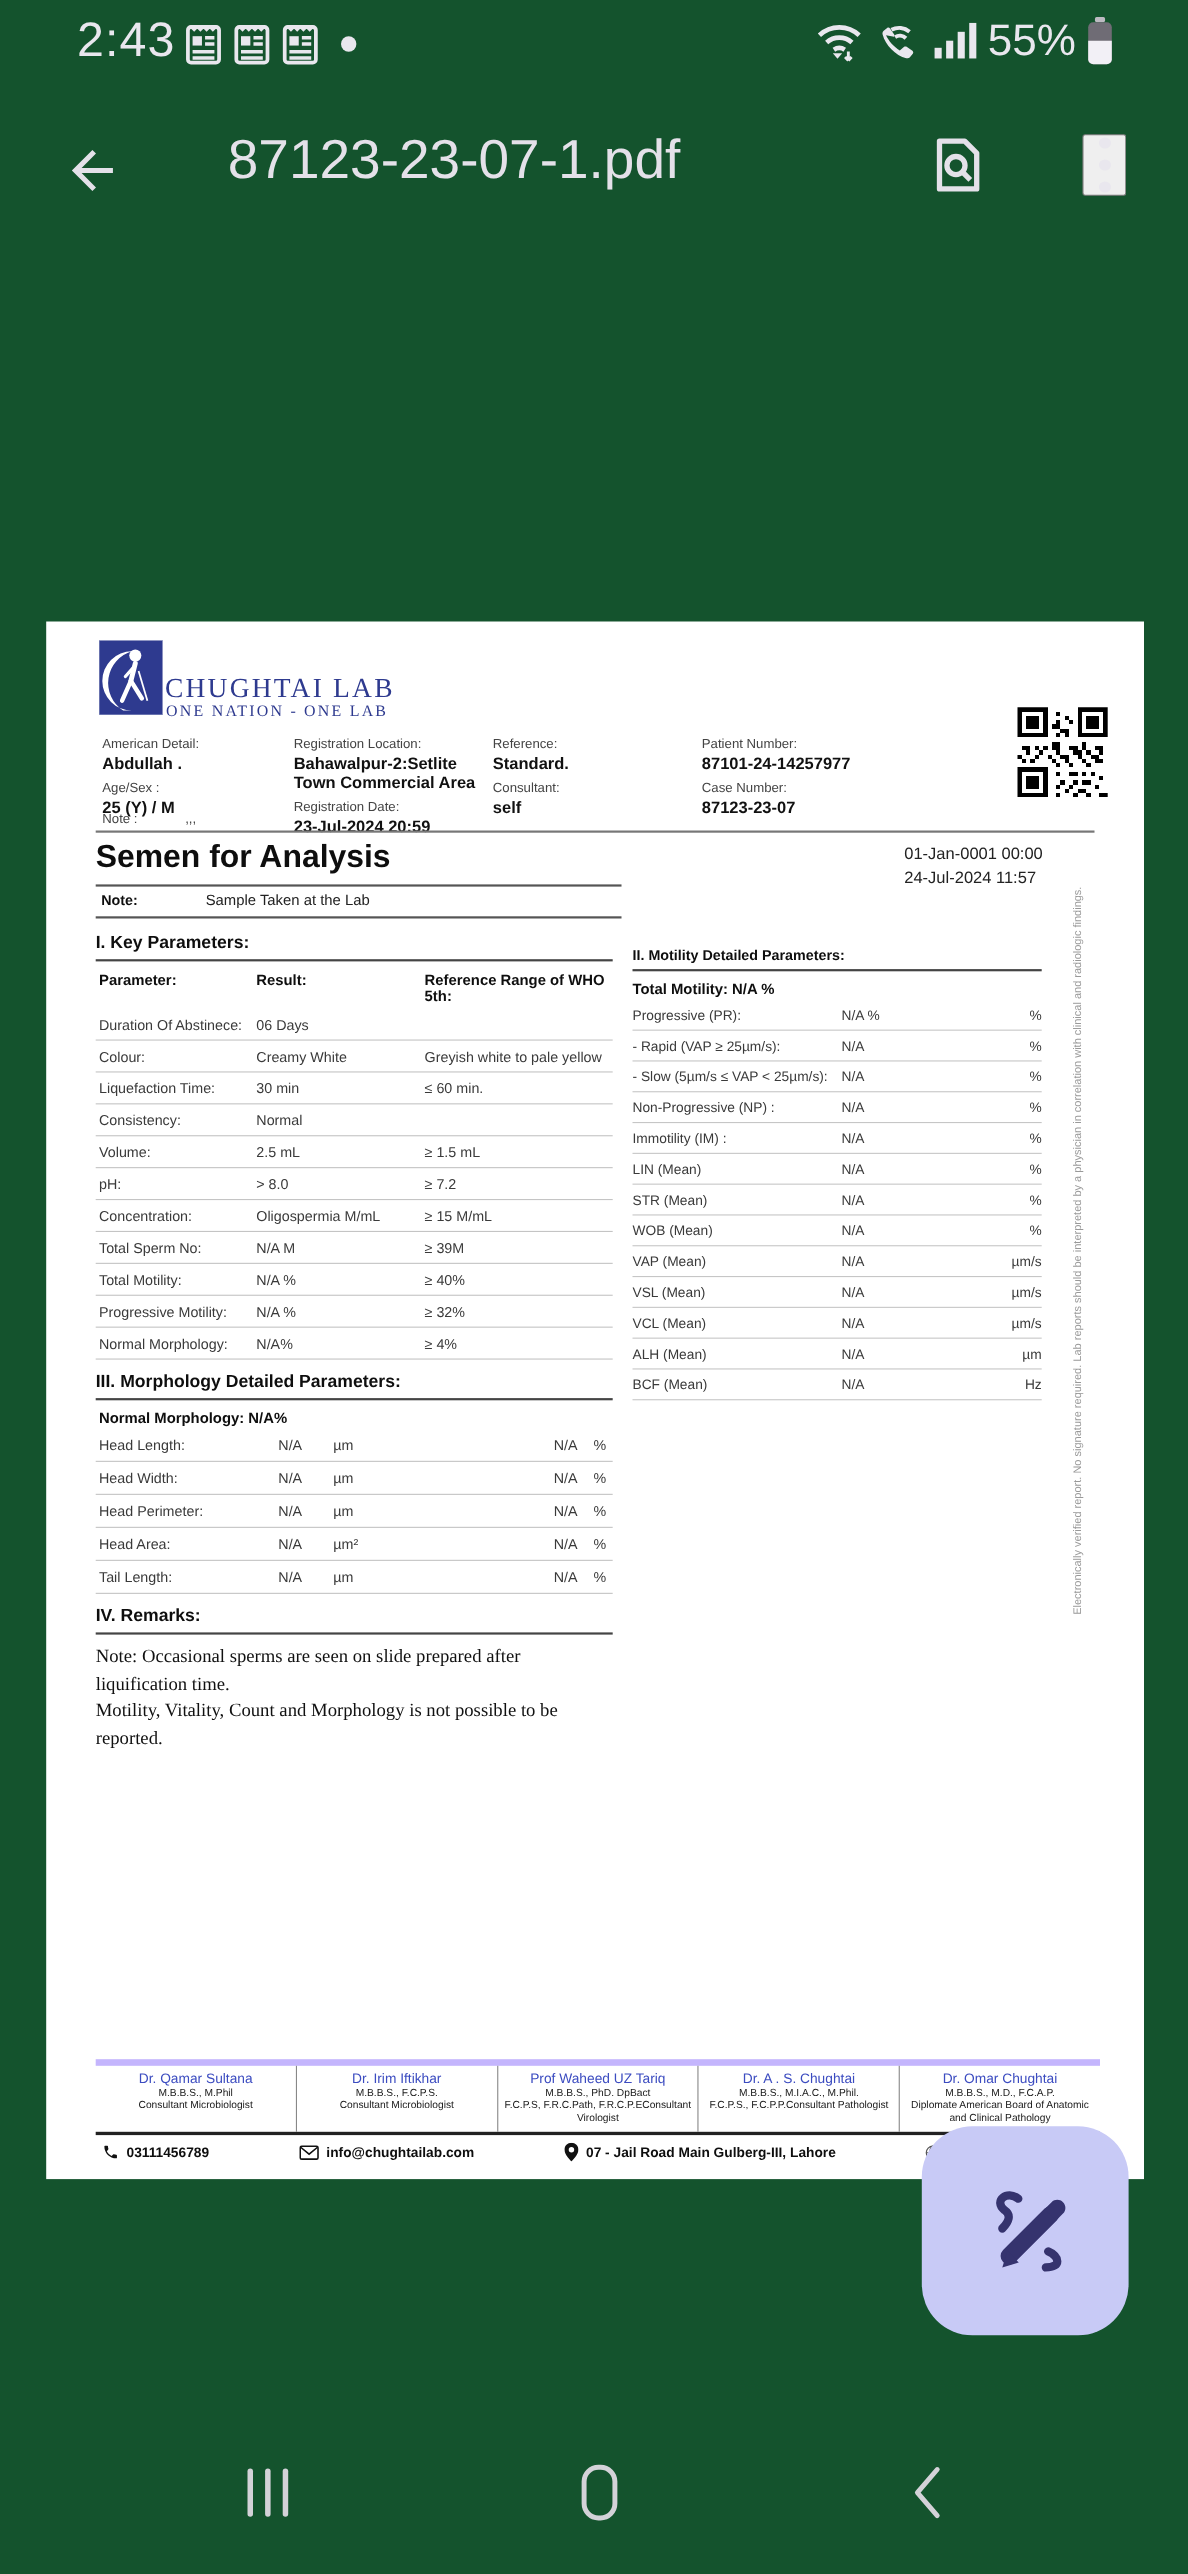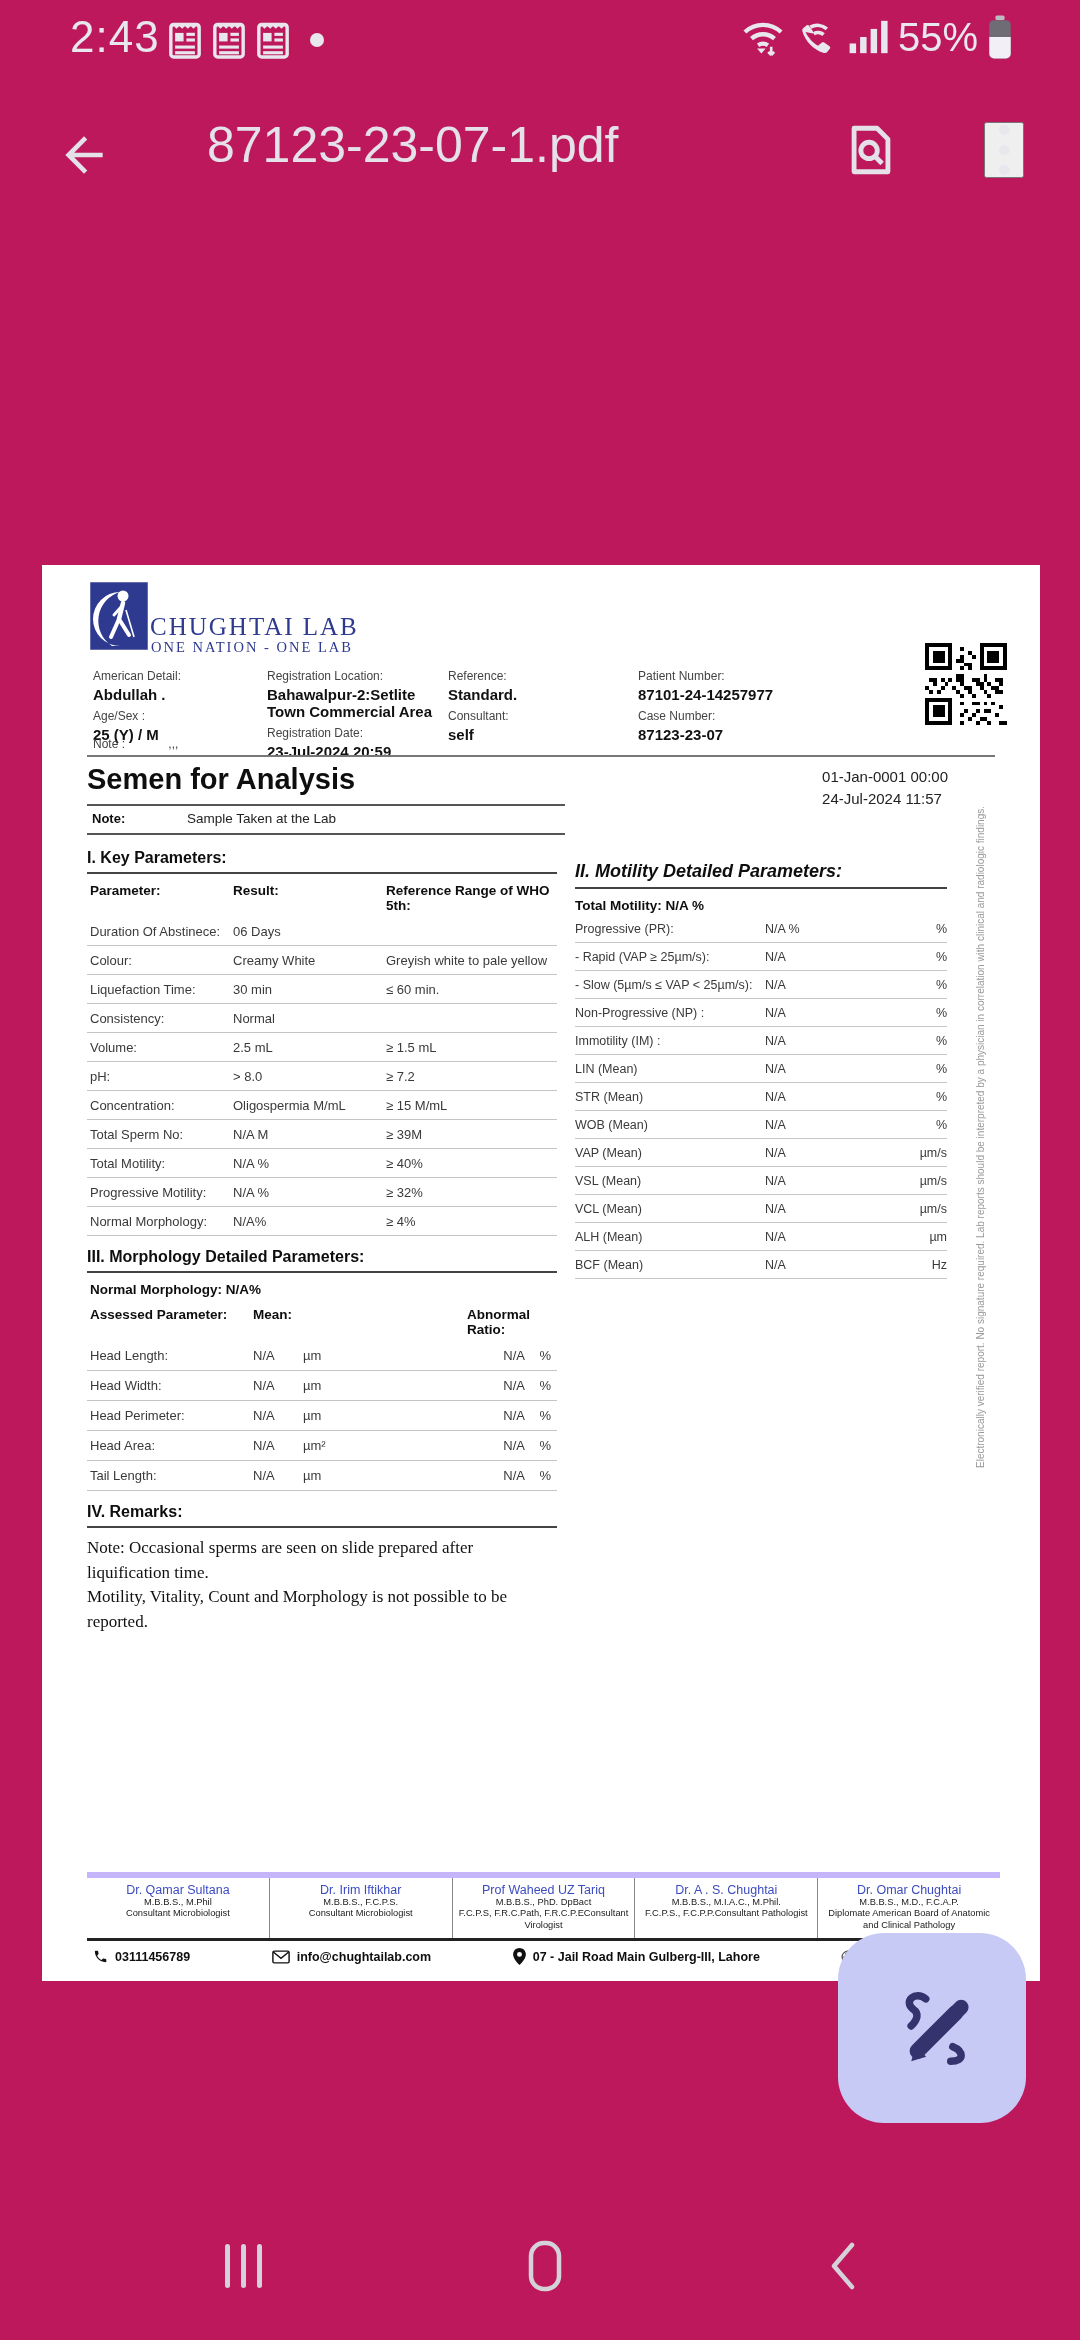--- a/index.html
+++ b/index.html
@@ -1,16 +1,16 @@
 <!DOCTYPE html>
 <html><head>
 <meta charset="utf-8">
 <style>
   html,body{margin:0;padding:0;background:#000;}
-  .phone{position:relative;width:1080px;height:2340px;background:#be185d;overflow:hidden;
+  .phone{position:relative;width:1080px;height:2340px;background:#14532d;overflow:hidden;
          font-family:"Liberation Sans",sans-serif;}
   
   .status-bar{position:absolute;left:0;top:0;width:1080px;height:70px;color:#e9e7ee;}
   .sb-time{position:absolute;left:70px;top:12px;font-size:44px;font-weight:400;letter-spacing:1px;}
   .sb-notifs{position:absolute;left:168px;top:20px;display:flex;gap:10px;align-items:center;}
   .sb-dot{width:14px;height:14px;border-radius:50%;background:#e9e7ee;margin-left:10px;}
   .sb-right{position:absolute;right:66px;top:14px;display:flex;align-items:center;gap:8px;}
   .sb-pct{font-size:40px;font-weight:400;}
   
   .app-bar{position:absolute;left:0;top:90px;width:1080px;height:130px;}
@@ -361,26 +361,20 @@
         </div>
           <div class="kp-row">
           <span>Normal Morphology:</span>
           <span>N/A%</span>
           <span>≥ 4%</span>
         </div>
         </div>
 
       <div class="sec-h mt12">III. Morphology Detailed Parameters:</div>
       <div class="bold-line">Normal Morphology:  N/A%</div>
-      <div class="mf-head">
-        <span>Assessed Parameter:</span>
-        <span>Mean:</span>
-        <span></span>
-        <span style="grid-column:4/6;">Abnormal Ratio:</span>
-      </div>
       <div>
 
       <div class="mf-row">
           <span>Head Length:</span>
           <span>N/A</span>
           <span>µm</span>
           <span class="ra">N/A</span>
           <span class="ra ru">%</span>
         </div>
           <div class="mf-row">
@@ -415,21 +409,21 @@
 
       <div class="sec-h mt12">IV. Remarks:</div>
       <div class="remarks">
 
       <div>Note: Occasional sperms are seen on slide prepared after liquification time.</div>
           <div>Motility, Vitality, Count and Morphology is not possible to be reported.</div>
         </div>
     </div>
 
     <div class="colR">
-      <div class="sec-h" style="font-size:18px;font-style:italic;">II. Motility Detailed Parameters:</div>
+      <div class="sec-h" style="font-size:13px;">II. Motility Detailed Parameters:</div>
       <div class="bold-line" style="margin-left:0;">Total Motility:  N/A %</div>
       <div>
 
       <div class="mo-row">
           <span>Progressive (PR):</span>
           <span>N/A %</span>
           <span class="u">%</span>
         </div>
           <div class="mo-row">
           <span>- Rapid (VAP ≥ 25µm/s):</span>

